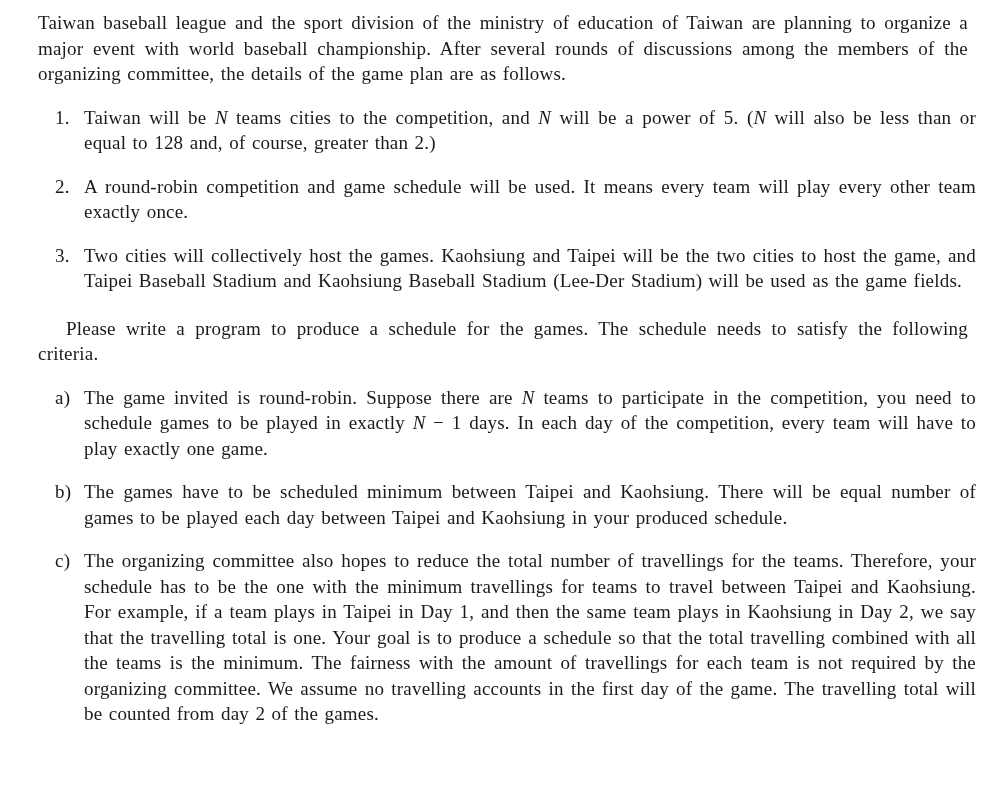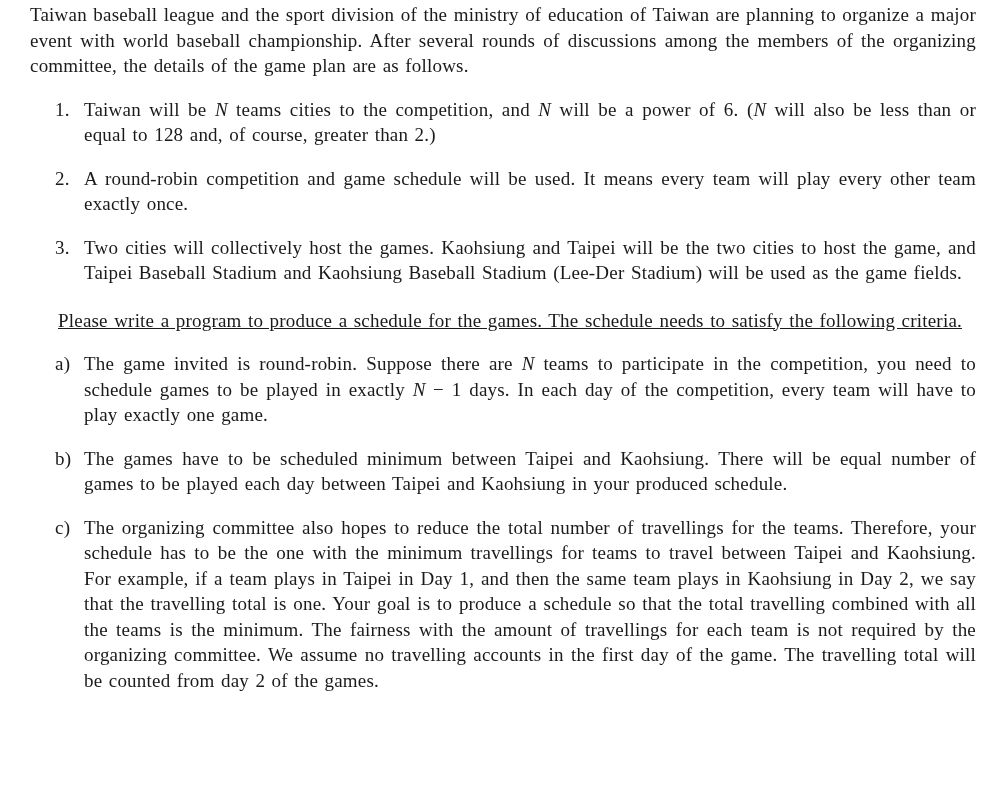--- a/index.html
+++ b/index.html
@@ -14,26 +14,25 @@
     padding: 2px 30px 0 30px;
     overflow: hidden;
     font-family: "Liberation Serif", "DejaVu Serif", serif;
     font-size: 19px;
     line-height: 25.5px;
     color: #1a1a1a;
     word-spacing: 1.5px;
     letter-spacing: 0.2px;
   }
   .para {
-    margin: 0;
+    margin: 8px;
     text-align: justify;
   }
   .para.indent {
     text-indent: 28px;
-    text-decoration: underline;
   }
   .doc-list {
     margin: 18px 0 0 0;
   }
   .list-item {
     display: flex;
     margin: 0 0 18px 25px;
   }
   .marker {
     flex: 0 0 29px;
@@ -51,21 +50,21 @@
   }
 </style>
 </head>
 <body>
 
 <p class="para"><span>Taiwan baseball league and the sport division of the ministry of education of Taiwan are planning to organize a major event with world baseball championship.  After several rounds of discussions among the members of the organizing committee, the details of the game plan are as follows.</span></p>
 
 <div class="doc-list">
     <div class="list-item">
       <span class="marker">1.</span>
-      <div class="item-body"><span>Taiwan will be </span><span class="math">N</span><span> teams cities to the competition, and </span><span class="math">N</span><span> will be a power of 6.  (</span><span class="math">N</span><span> will also be less than or equal to 128 and, of course, greater than 2.)</span></div>
+      <div class="item-body"><span>Taiwan will be </span><span class="math">N</span><span> teams cities to the competition, and </span><span class="math">N</span><span> will be a power of 5.  (</span><span class="math">N</span><span> will also be less than or equal to 128 and, of course, greater than 2.)</span></div>
     </div>
     <div class="list-item">
       <span class="marker">2.</span>
       <div class="item-body"><span>A round-robin competition and game schedule will be used.  It means every team will play every other team exactly once.</span></div>
     </div>
     <div class="list-item">
       <span class="marker">3.</span>
       <div class="item-body"><span>Two cities will collectively host the games.  Kaohsiung and Taipei will be the two cities to host the game, and Taipei Baseball Stadium and Kaohsiung Baseball Stadium (Lee-Der Stadium) will be used as the game fields.</span></div>
     </div>
   </div>

